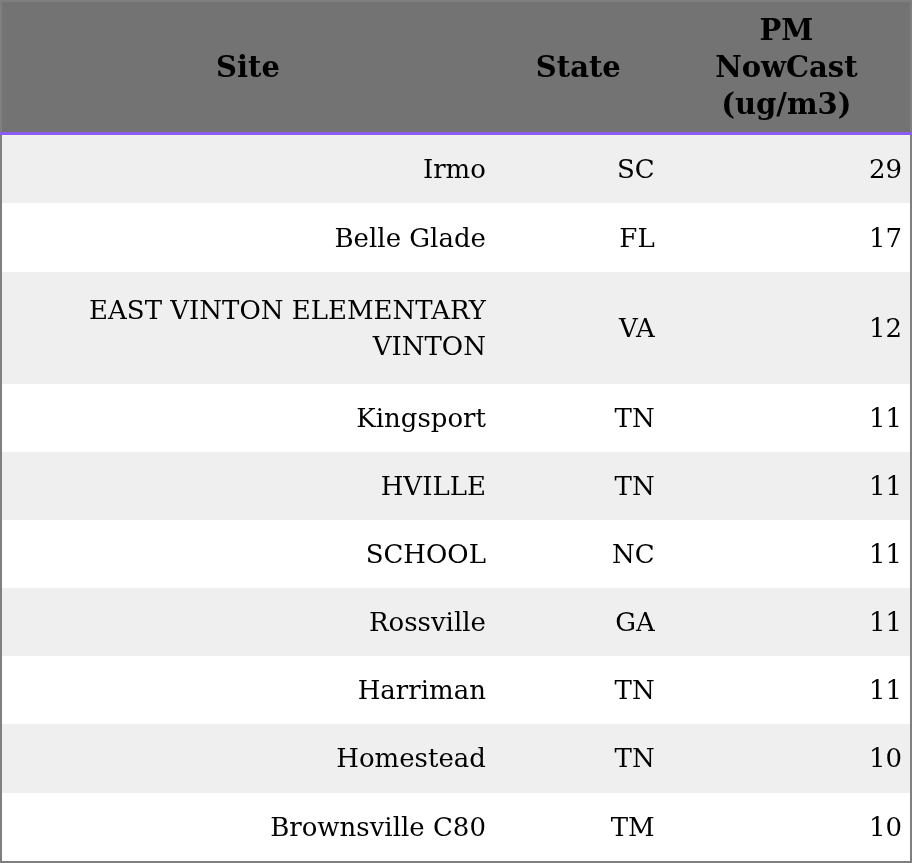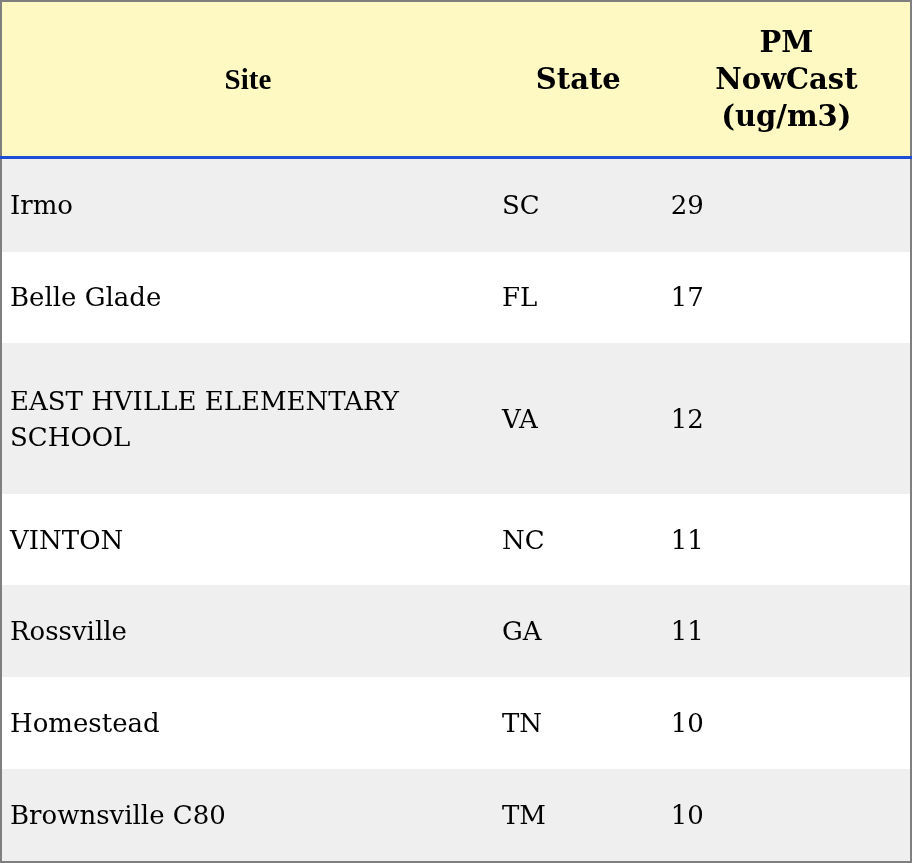--- a/index.html
+++ b/index.html
@@ -16,37 +16,37 @@
     width: 912px;
     height: 863px;
     box-sizing: border-box;
     border-collapse: collapse;
     border: 2px solid #7f7f7f;
     font-family: "DejaVu Serif", "Liberation Serif", serif;
     color: #000000;
     table-layout: fixed;
   }
   thead th {
-    background: #fef9c3;
-    border-bottom: 3px solid #1d4ed8;
+    background: #737373;
+    border-bottom: 3px solid #8b5cf6;
     font-size: 29px;
     font-weight: bold;
     text-align: center;
     vertical-align: middle;
     white-space: pre-line;
     line-height: 37px;
-    padding: 17px 6px;
+    padding: 5px 6px;
     height: 120px;
   }
-  th.col-site  { width: 55%; font-family: Liberation Serif, serif; }
+  th.col-site  { width: 55%; }
   th.col-state { width: 18%; }
   th.col-pm    { width: 27%; }
   tbody td {
     font-size: 26px;
-    text-align: left;
+    text-align: right;
     vertical-align: middle;
     line-height: 36px;
     padding: 10px 8px;
     height: 36px;
   }
   tbody tr:nth-child(odd)  { background: #efefef; }
   tbody tr:nth-child(even) { background: #ffffff; }
   td.cell-site .site-text {
     display: inline-block;
     max-width: 440px;
@@ -78,45 +78,66 @@
   <tr>
     <td class="cell-site">
       <span class="site-text">Belle Glade</span>
     </td>
     <td class="cell-state">FL</td>
     <td class="cell-pm">17</td>
   </tr>
 
   <tr>
     <td class="cell-site">
-      <span class="site-text">EAST HVILLE ELEMENTARY SCHOOL</span>
+      <span class="site-text">EAST VINTON ELEMENTARY VINTON</span>
     </td>
     <td class="cell-state">VA</td>
     <td class="cell-pm">12</td>
   </tr>
 
 
-
+  <tr>
+    <td class="cell-site">
+      <span class="site-text">Kingsport</span>
+    </td>
+    <td class="cell-state">TN</td>
+    <td class="cell-pm">11</td>
+  </tr>
 
   <tr>
     <td class="cell-site">
-      <span class="site-text">VINTON</span>
+      <span class="site-text">HVILLE</span>
+    </td>
+    <td class="cell-state">TN</td>
+    <td class="cell-pm">11</td>
+  </tr>
+
+  <tr>
+    <td class="cell-site">
+      <span class="site-text">SCHOOL</span>
     </td>
     <td class="cell-state">NC</td>
     <td class="cell-pm">11</td>
   </tr>
 
   <tr>
     <td class="cell-site">
       <span class="site-text">Rossville</span>
     </td>
     <td class="cell-state">GA</td>
     <td class="cell-pm">11</td>
   </tr>
 
+  <tr>
+    <td class="cell-site">
+      <span class="site-text">Harriman</span>
+    </td>
+    <td class="cell-state">TN</td>
+    <td class="cell-pm">11</td>
+  </tr>
 
 
   <tr>
     <td class="cell-site">
       <span class="site-text">Homestead</span>
     </td>
     <td class="cell-state">TN</td>
     <td class="cell-pm">10</td>
   </tr>
 

